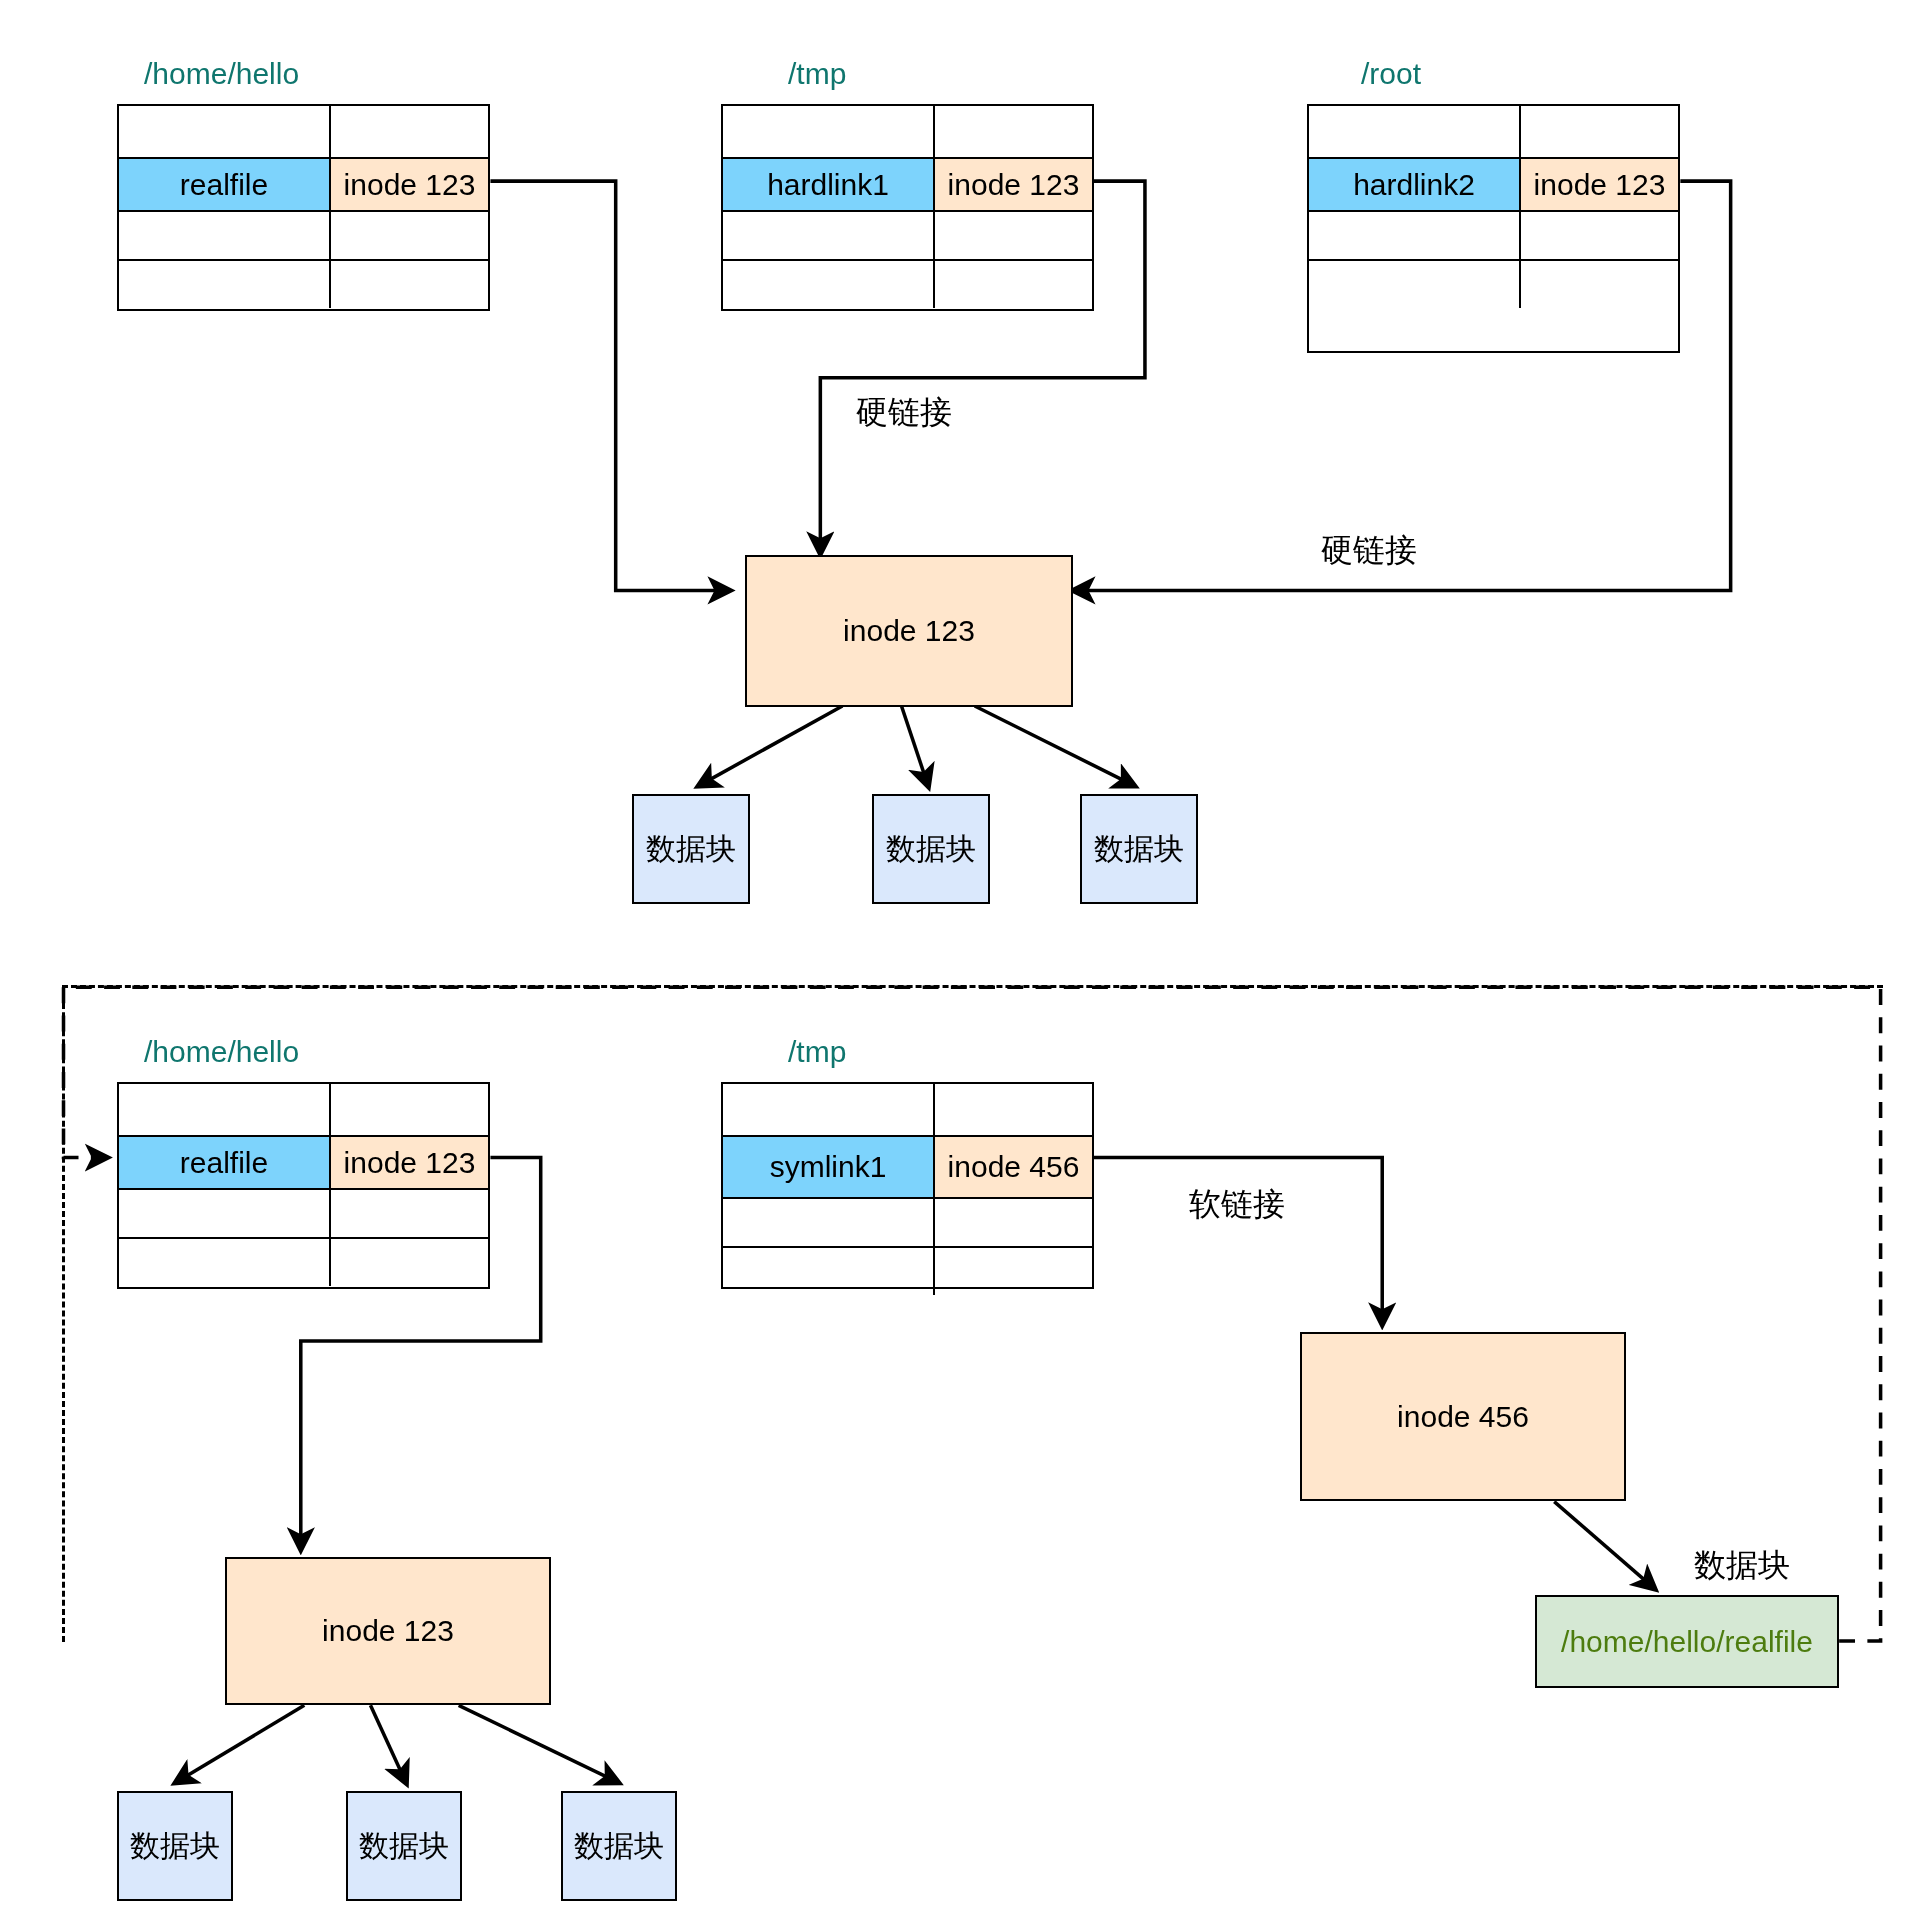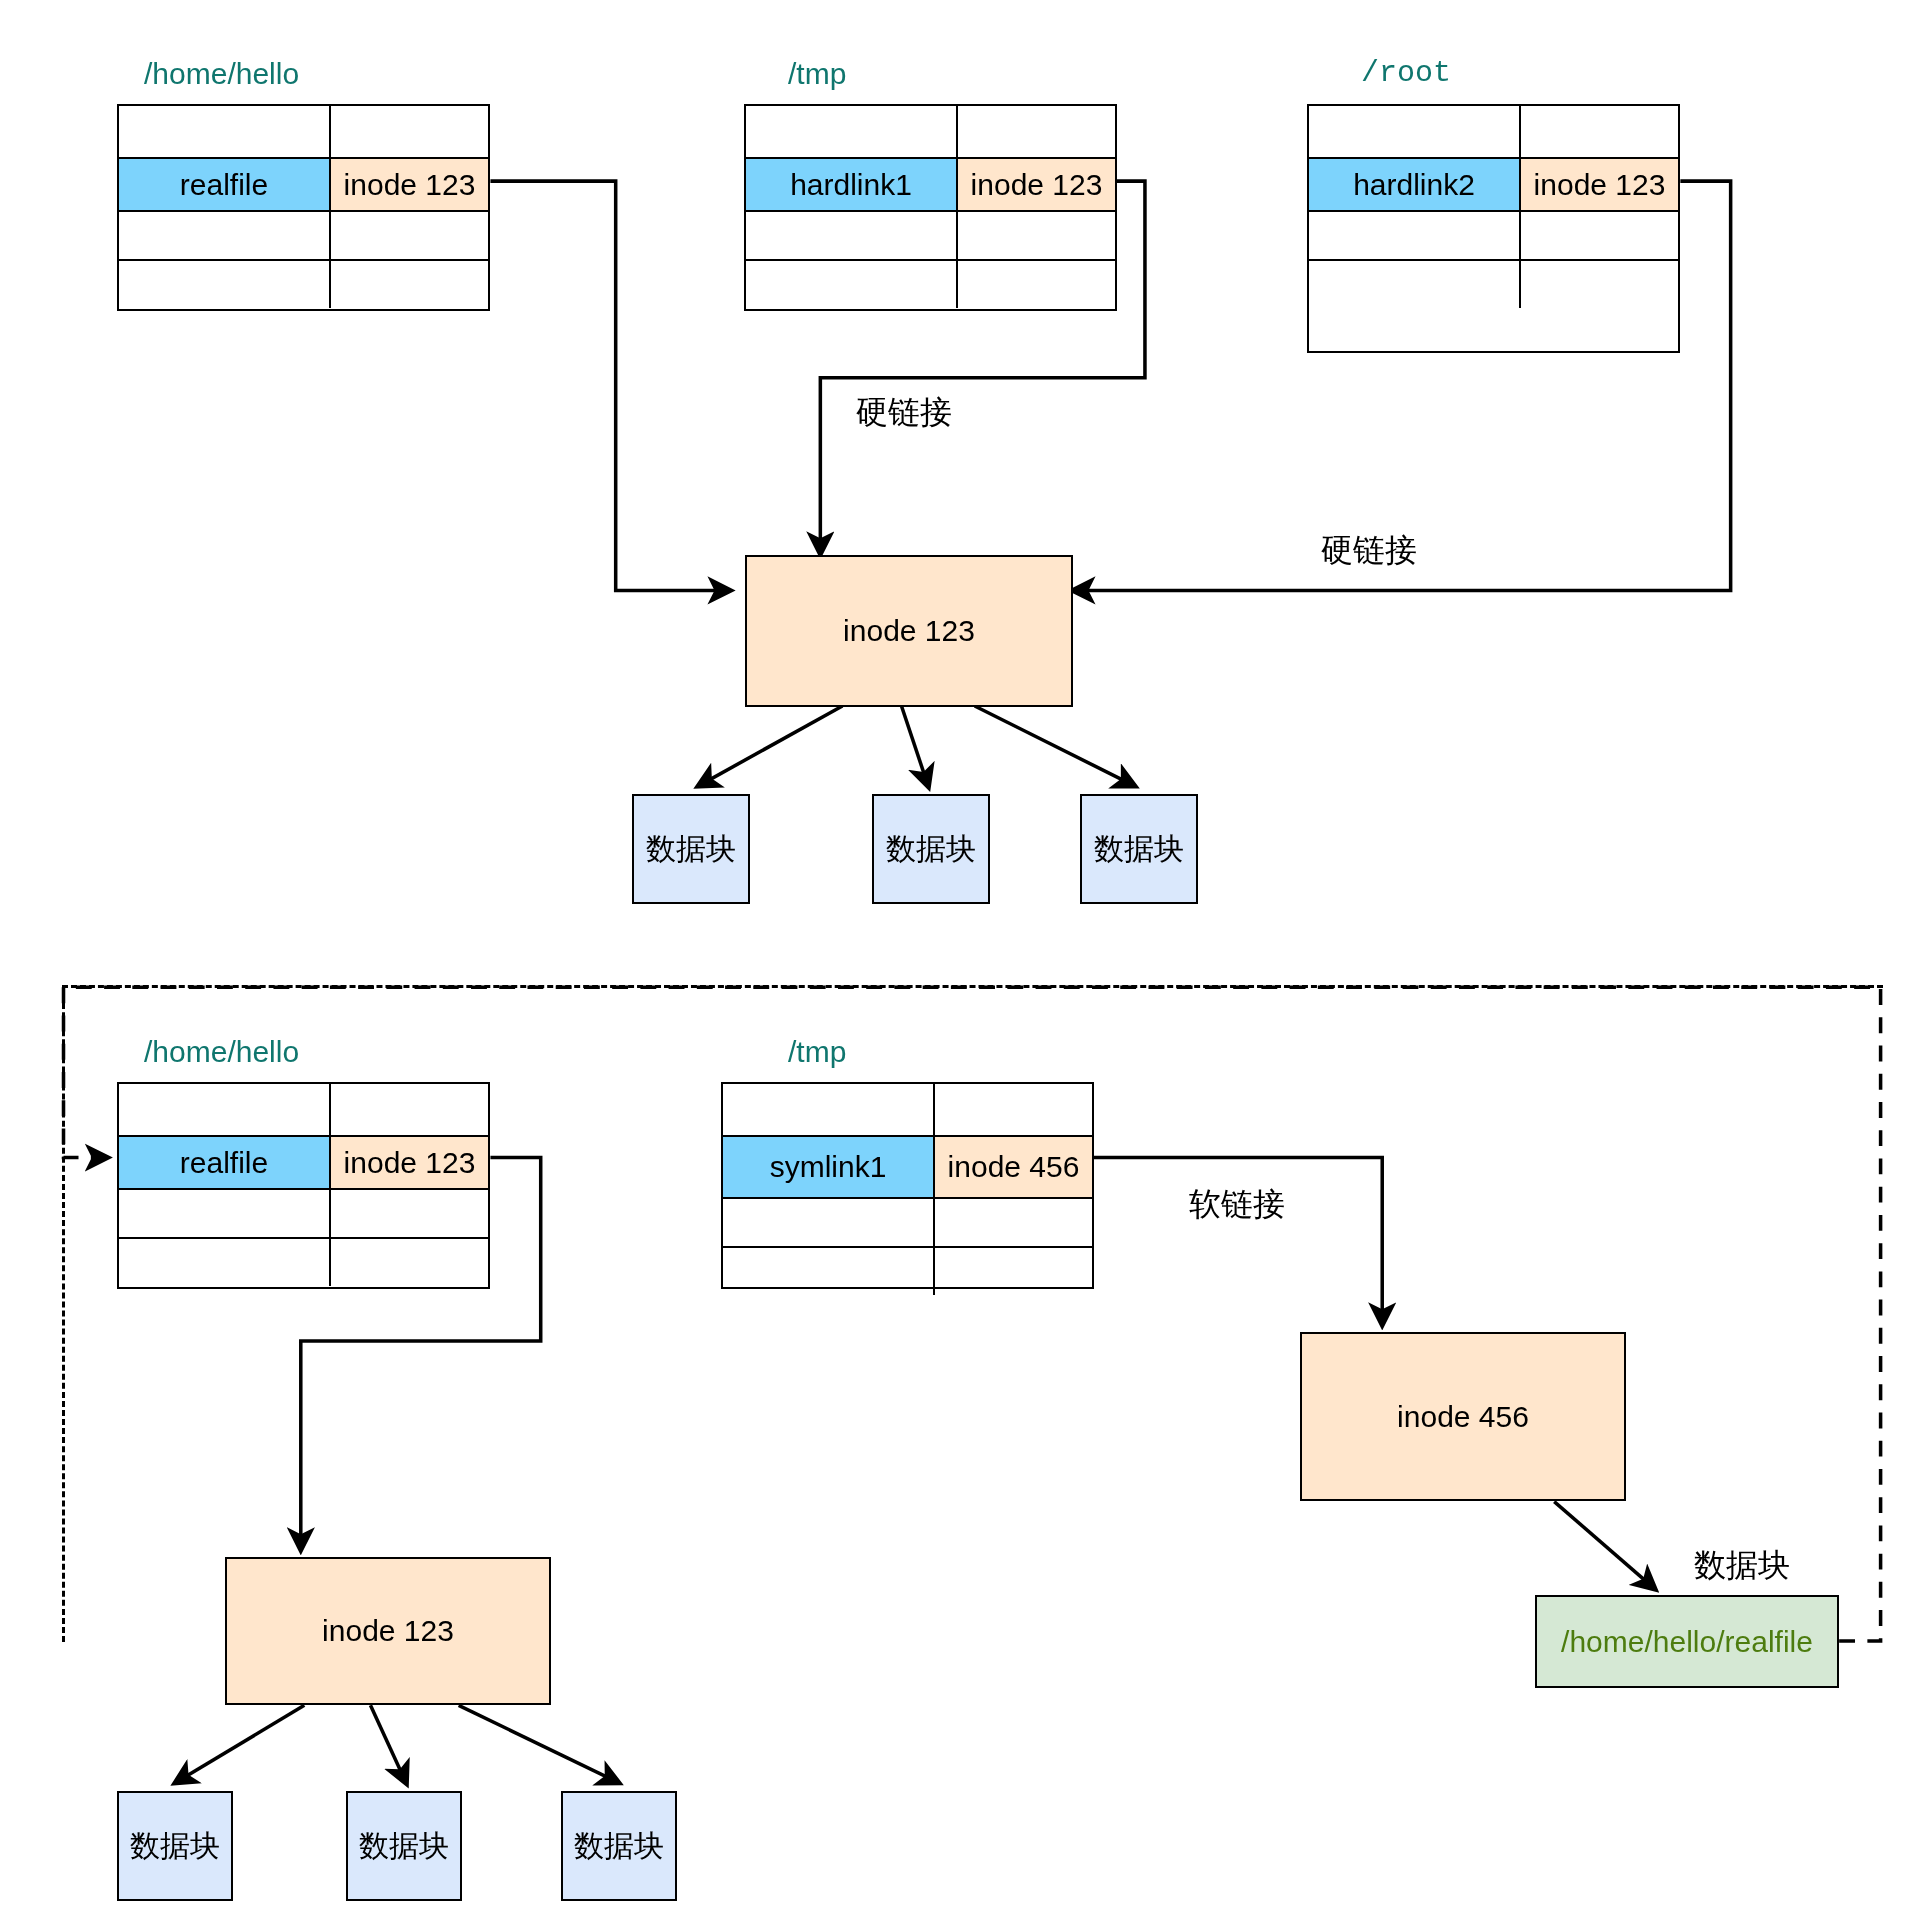--- a/index.html
+++ b/index.html
@@ -177,40 +177,40 @@
       <div class="cell-name"></div>
       <div class="cell-inode"></div>
     </div>
     <div class="dir-row" style="height:49px;">
       <div class="cell-name"></div>
       <div class="cell-inode"></div>
     </div>
   </div>
 
   <div class="dir-label" style="left:788px; top:56px;">/tmp</div>
-  <div class="dir-table" style="left:744px; top:104px; width:373px; height:207px;">
+  <div class="dir-table" style="left:721px; top:104px; width:373px; height:207px;">
     <div class="dir-row" style="height:51px;">
       <div class="cell-name"></div>
       <div class="cell-inode"></div>
     </div>
     <div class="dir-row row-filled" style="height:53px;">
       <div class="cell-name">hardlink1</div>
       <div class="cell-inode">inode 123</div>
     </div>
     <div class="dir-row" style="height:49px;">
       <div class="cell-name"></div>
       <div class="cell-inode"></div>
     </div>
     <div class="dir-row" style="height:49px;">
       <div class="cell-name"></div>
       <div class="cell-inode"></div>
     </div>
   </div>
 
-  <div class="dir-label" style="left:1361px; top:56px;font-family:Liberation Mono, monospace;">/root</div>
+  <div class="dir-label" style="left:1361px; top:56px;">/root</div>
   <div class="dir-table" style="left:1307px; top:104px; width:373px; height:249px;">
     <div class="dir-row" style="height:51px;">
       <div class="cell-name"></div>
       <div class="cell-inode"></div>
     </div>
     <div class="dir-row row-filled" style="height:53px;">
       <div class="cell-name">hardlink2</div>
       <div class="cell-inode">inode 123</div>
     </div>
     <div class="dir-row" style="height:49px;">

